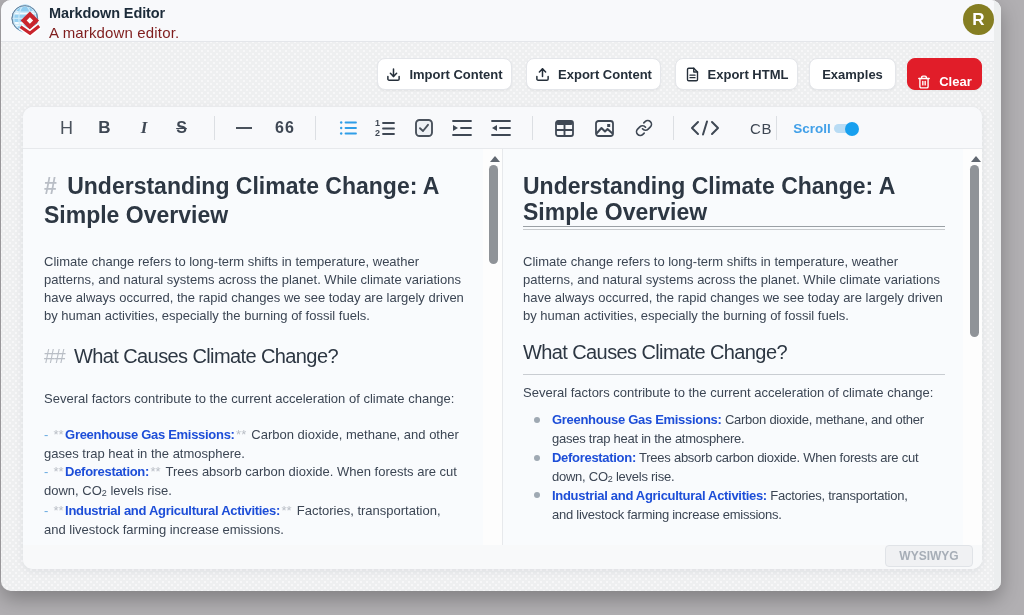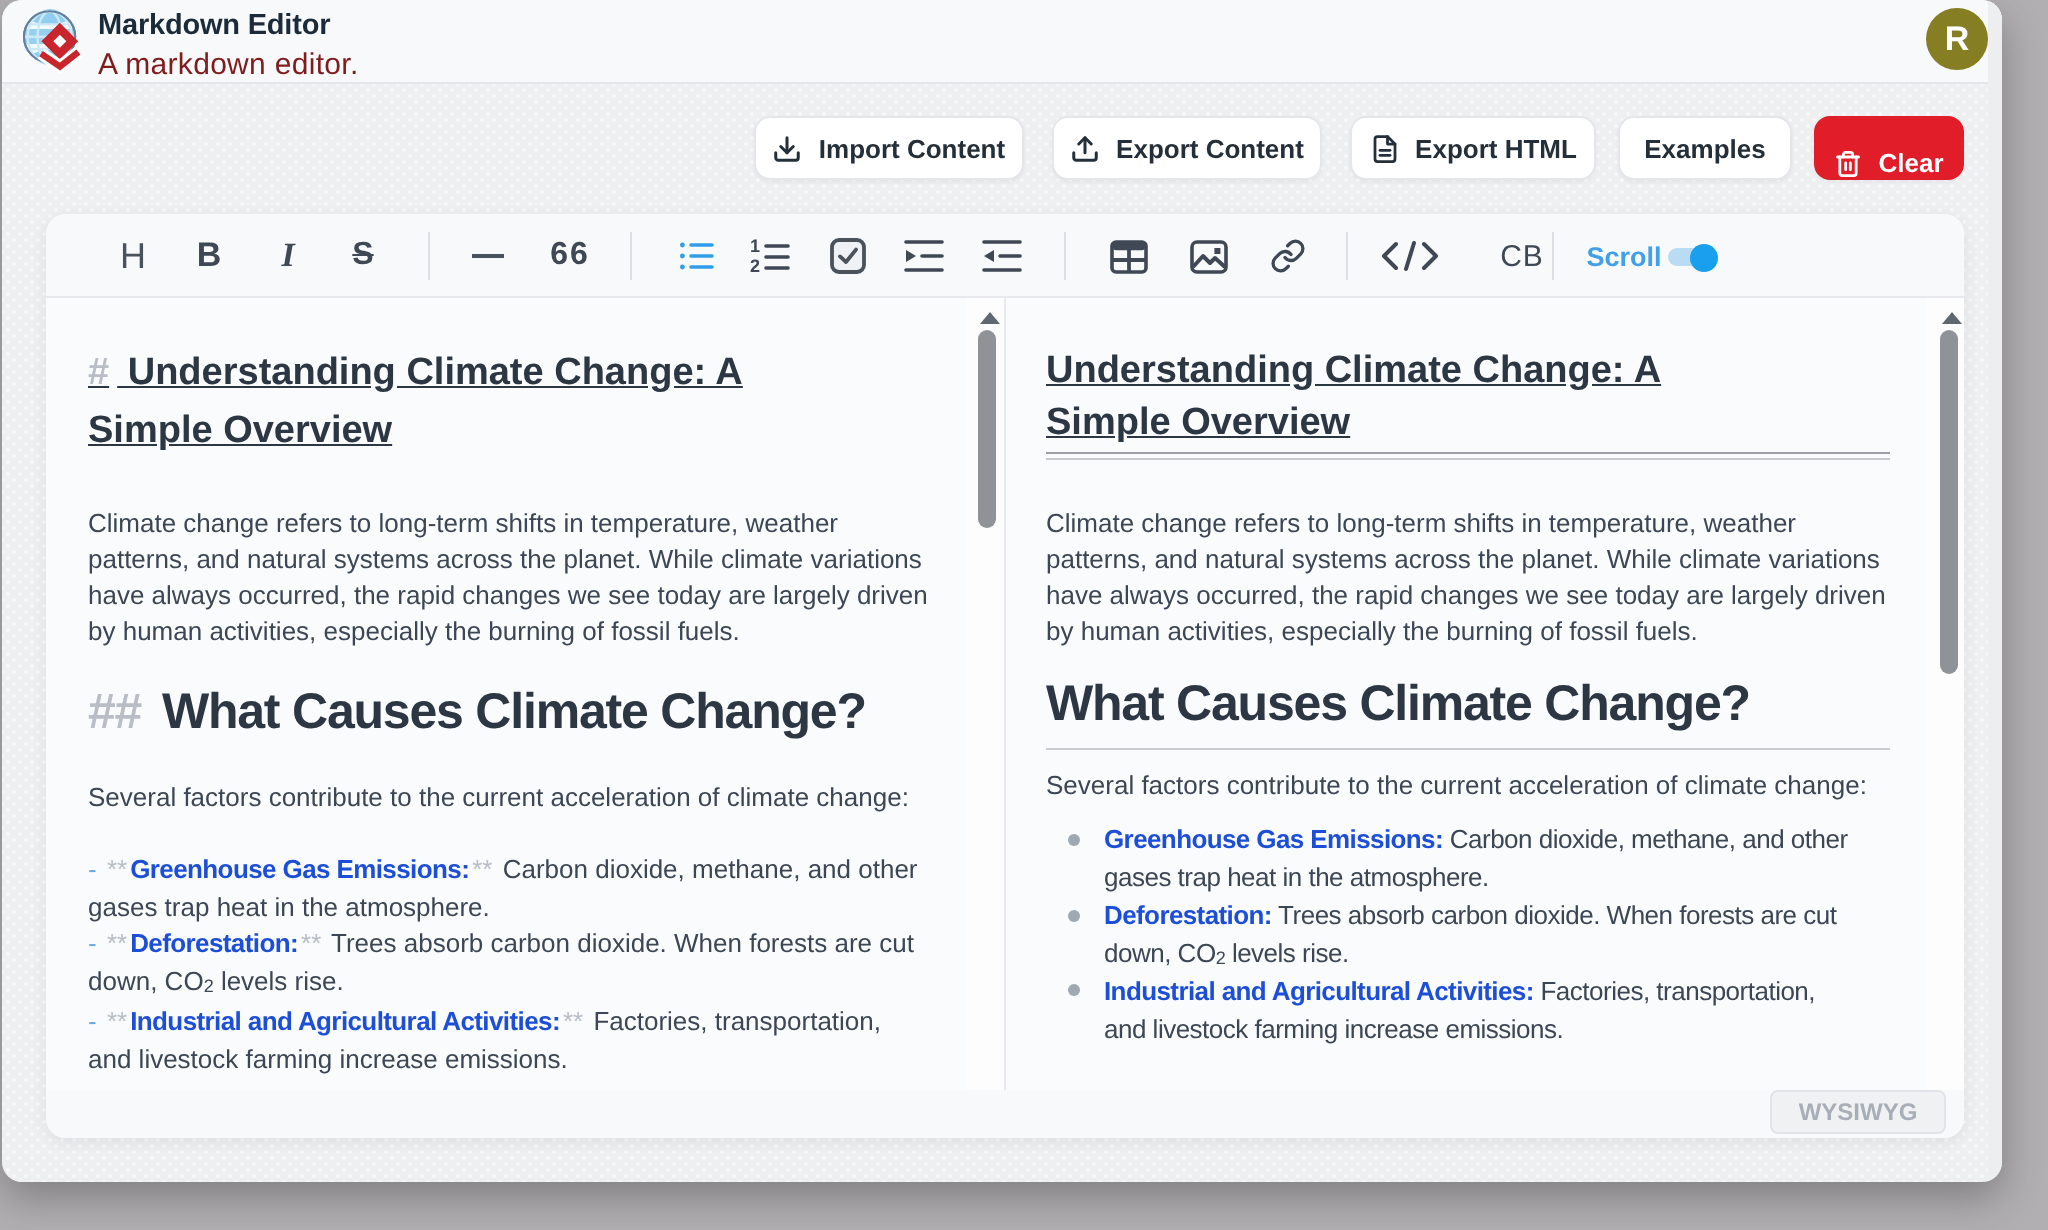--- a/index.html
+++ b/index.html
@@ -42,22 +42,22 @@
 .sbthumb { position:absolute; width:9px; border-radius:5px; background:#8f9398; }
 .sbarrow { position:absolute; width:0; height:0; border-left:5px solid transparent; border-right:5px solid transparent; border-bottom:6px solid #606770; }
 
 .status { position:absolute; left:0; top:438px; width:100%; height:24px; background:#f8f9fa; }
 .tab { position:absolute; top:0px; height:22px; display:flex; align-items:center; justify-content:center;
   font-size:12px; font-weight:700; border:1px solid #e0e3e7; border-radius:4px; }
 .tab.md { left:771px; width:88px; background:#fff; color:#39434e;margin-top:24px; }
 .tab.wys { left:862px; width:88px; background:#f0f1f3; color:#a7aeb7; }
 
 .blk { position:absolute; color:#3c4654; font-size:13px; }
-.h1t { font-size:19px; font-weight:700; color:#2d3743;text-decoration:underline; }
-.h2t { font-size:25px; font-weight:700; color:#2d3743; letter-spacing:-0.6px; }
+.h1t { font-size:23px; font-weight:700; color:#2d3743; }
+.h2t { font-size:20px; font-weight:400; color:#2d3743; letter-spacing:-0.6px; }
 .syn { color:#b9bec6; }
 .syn2 { color:#b9bec6; padding:0 1.5px; }
 .dash { color:#6aabe0; }
 b { color:#1d4ed8; letter-spacing:-0.3px; }
 .rule { position:absolute; }
 .dot { position:absolute; width:6px; height:6px; border-radius:50%; background:#9fa9b3; }
 sub.s2 { font-size:9px; vertical-align:baseline; position:relative; top:1px; }
 </style>
 </head>
 <body>

